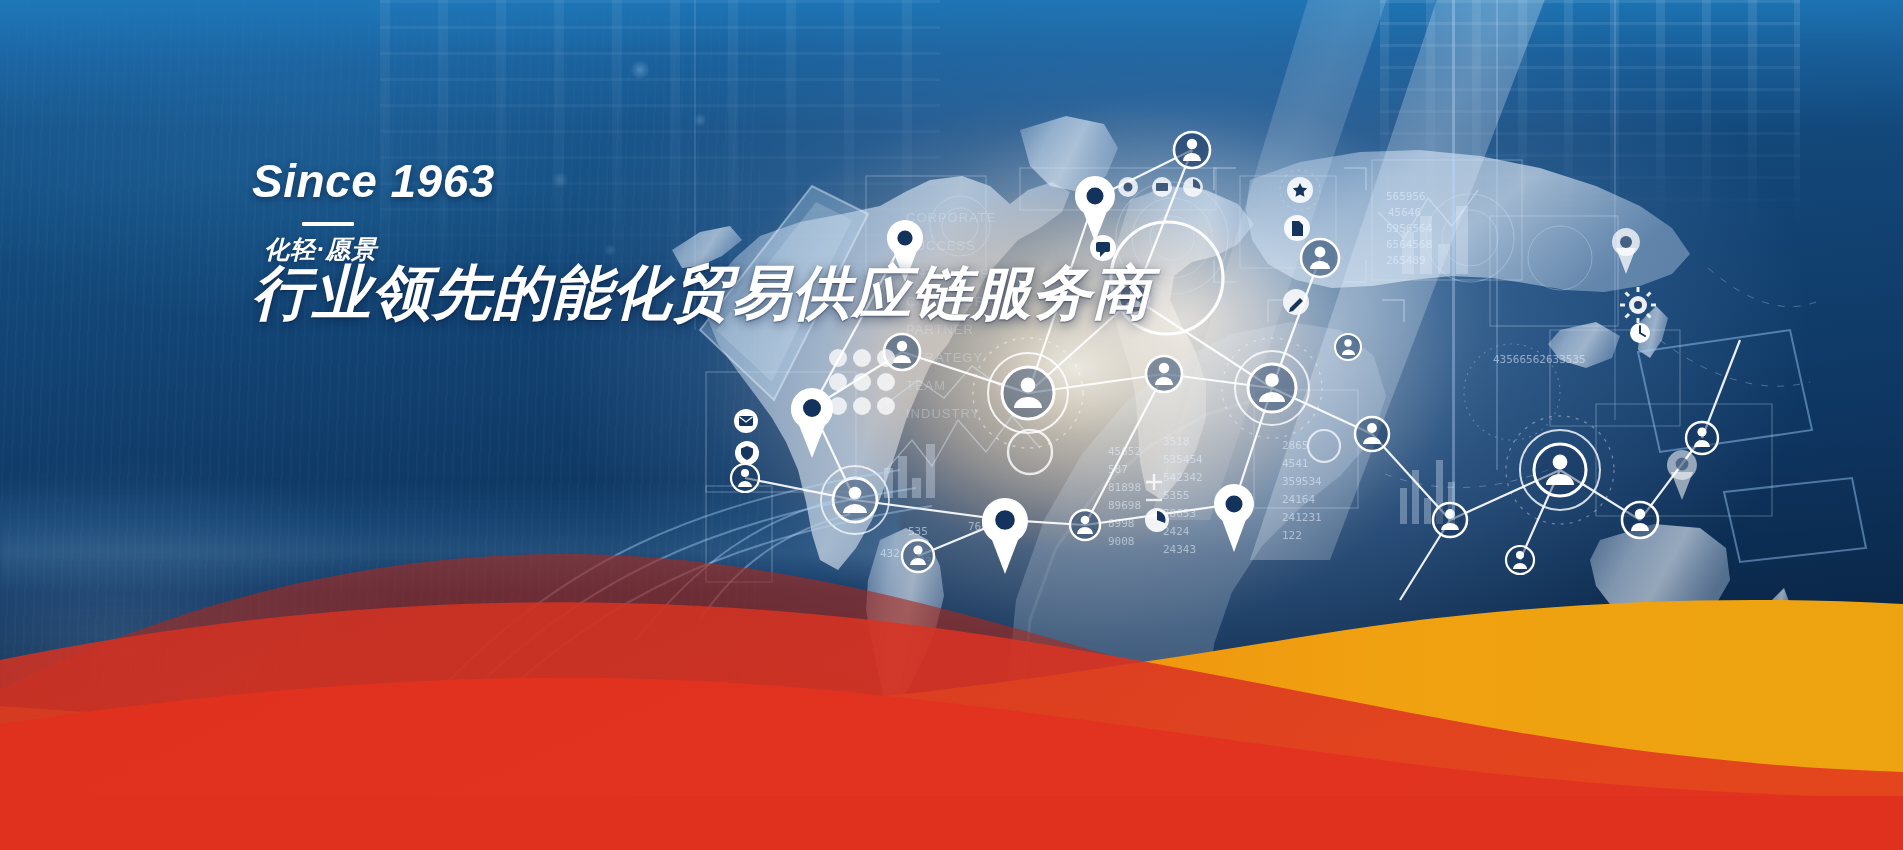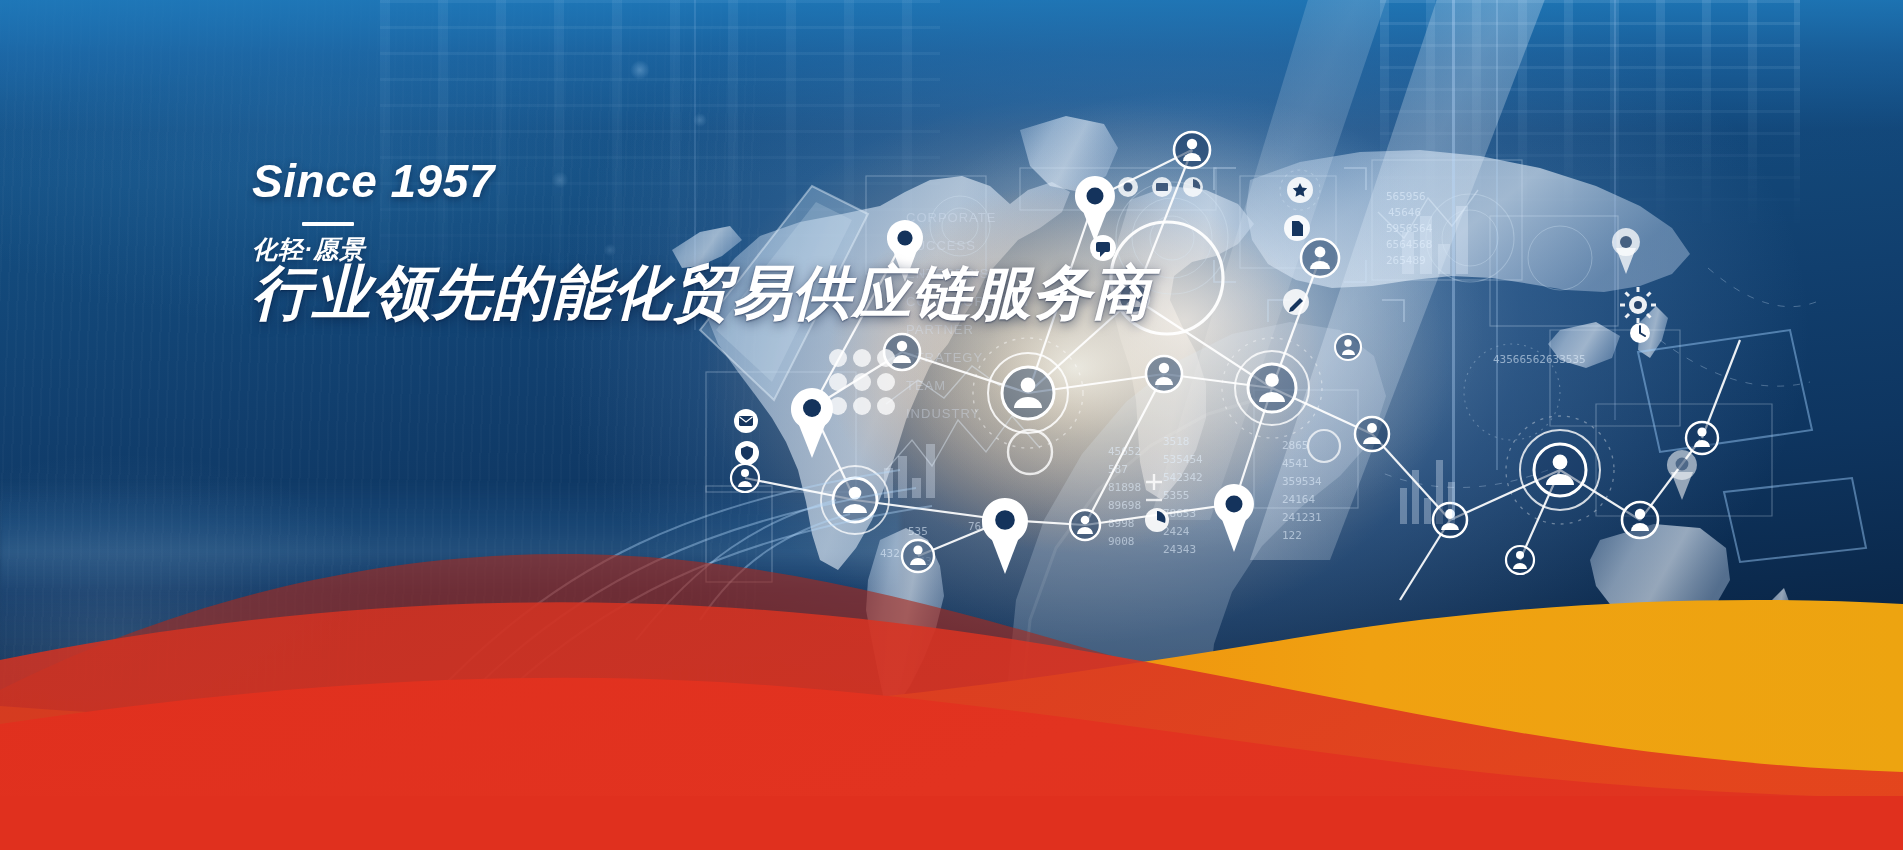--- a/index.html
+++ b/index.html
@@ -98,21 +98,21 @@
   }
   .rule {
     width: 52px;
     height: 4px;
     background: #ffffff;
     margin: 18px 0 0 50px;
     border-radius: 1px;
   }
   .sub {
     margin-top: 11px;
-    margin-left: 0px;
+    margin-left: 12px;
     font-size: 25px;
     font-weight: 700;
     font-style: italic;
     color: #ffffff;
     letter-spacing: 1px;
     line-height: 1;
     text-shadow: 0 2px 6px rgba(0,25,60,0.5);
     white-space: nowrap;
   }
   .headline {
@@ -633,19 +633,19 @@
     <path d="M0 660 C200 620, 430 592, 700 606 C980 620, 1220 678, 1460 722
              C1620 752, 1770 768, 1903 772 L1903 850 L0 850 Z" fill="url(#gRedDark)" fill-opacity="0.88"></path>
 
     <path d="M0 724 C230 690, 470 668, 720 682 C980 698, 1230 744, 1480 772
              C1630 788, 1770 796, 1903 798 L1903 850 L0 850 Z" fill="url(#gRed)"></path>
 
     <rect x="0" y="796" width="1903" height="54" fill="#e0301e"></rect>
   </svg>
 
   <div class="textblock">
-    <div class="since">Since 1957</div>
+    <div class="since">Since 1963</div>
     <div class="rule"></div>
     <div class="sub">化轻·愿景</div>
     <div class="headline">行业领先的能化贸易供应链服务商</div>
   </div>
 
 </div>
 
 </body></html>

